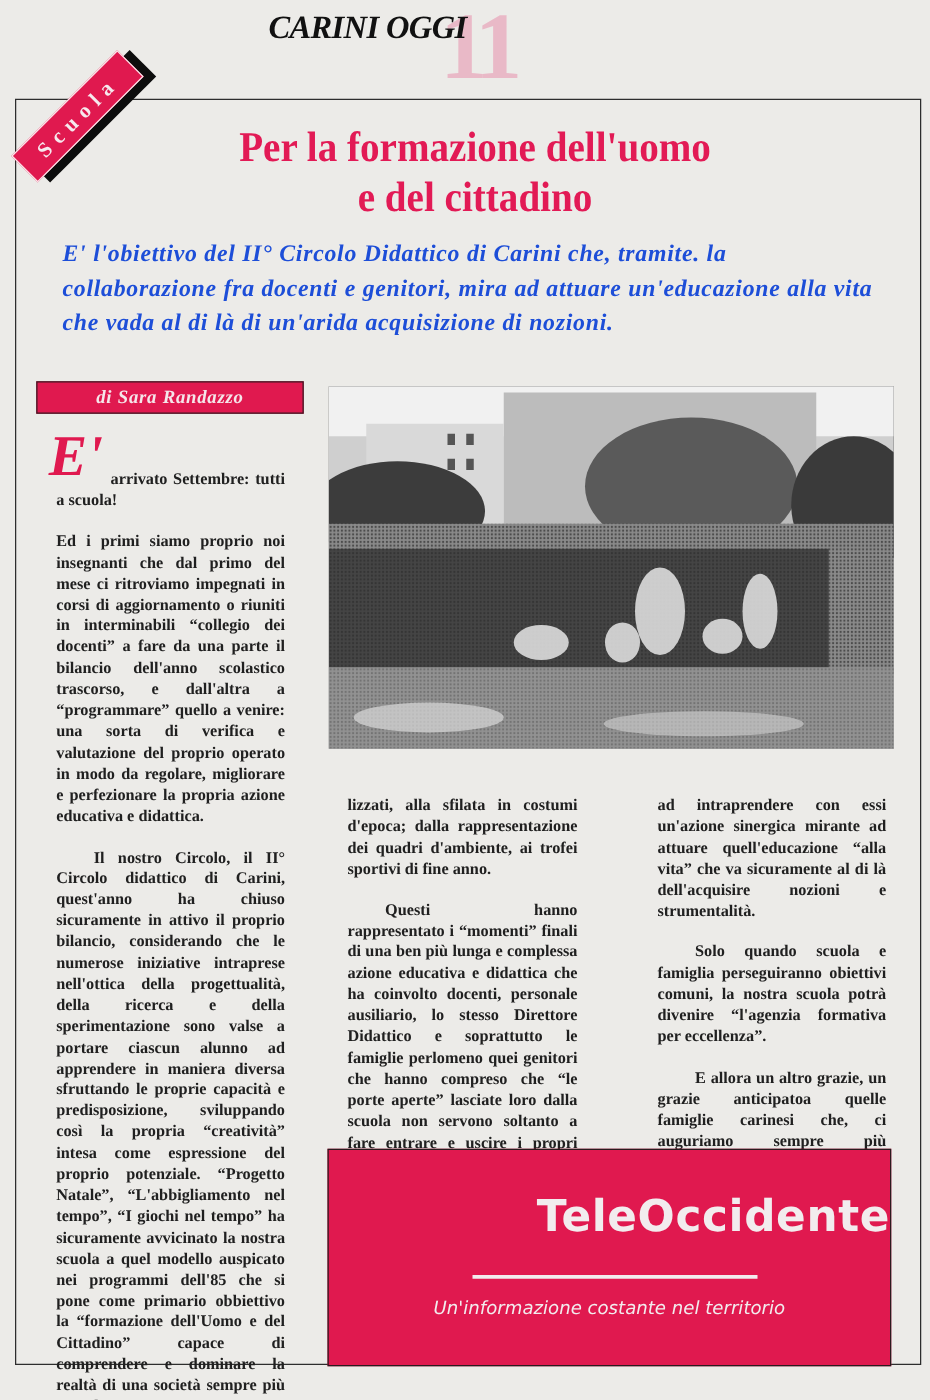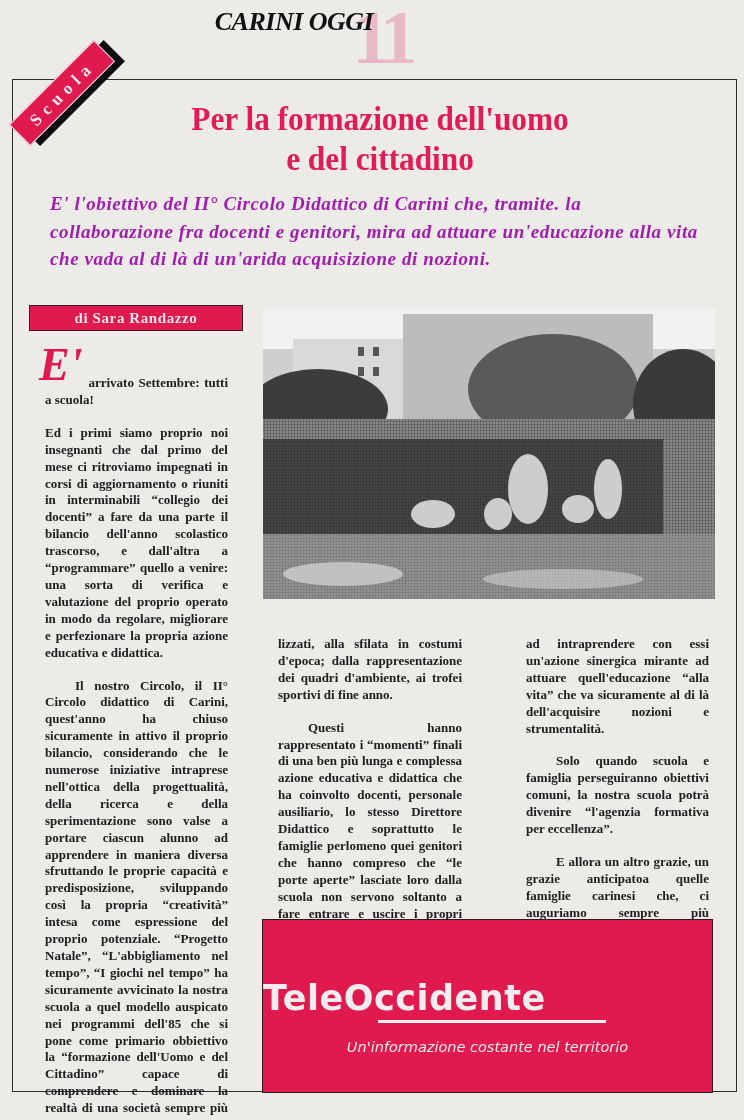--- a/index.html
+++ b/index.html
@@ -41,27 +41,27 @@
     border: 1px solid #fbe7ec; box-sizing: border-box;
   }
   .headline {
     position: absolute; left: 60px; top: 99px; width: 640px; text-align: center;
     font-family: "Liberation Serif", serif; font-weight: bold;
     color: #e21a55; font-size: 34px; line-height: 40px; transform: scaleX(0.92);
   }
   .standfirst {
     position: absolute; left: 50px; top: 190px; width: 660px;
     font-family: "Liberation Serif", serif; font-style: italic; font-weight: bold;
-    font-size: 19px; line-height: 27.5px; color: #a21caf; letter-spacing: 0.6px;
+    font-size: 19px; line-height: 27.5px; color: #1d4ed8; letter-spacing: 0.6px;
   }
   .byline {
     position: absolute; left: 29px; top: 305px; width: 214px; height: 26px;
     background: #e0194f; border: 1px solid #3a1a22; box-sizing: border-box;
     color: #f5e6ea; text-align: center; line-height: 24px;
-    font-family: "Liberation Serif", serif; font-weight: bold; font-size: 15px; letter-spacing: 0.6px;
+    font-family: "Liberation Serif", serif; font-style: italic; font-weight: bold; font-size: 15px; letter-spacing: 0.6px;
   }
   .col {
     position: absolute; font-family: "Liberation Serif", serif; font-weight: bold;
     font-size: 13px; line-height: 16.9px; color: #202020; text-align: justify;
   }
   .col p { margin: 16px; }
   .col p.indent { text-indent: 30px; }
   .col1 { left: 29px; top: 345px; width: 215px; }
   .col2 { left: 262px; top: 620px; width: 216px; }
   .col3 { left: 510px; top: 620px; width: 215px; }
@@ -72,23 +72,23 @@
   .photo {
     position: absolute; left: 263px; top: 309px; width: 452px; height: 290px;
     overflow: hidden; background: #6a6a6a;
   }
   .photo svg { width: 100%; height: 100%; display: block; }
   .ad {
     position: absolute; left: 262px; top: 919px; width: 451px; height: 174px;
     background: #e0194f; border: 1.5px solid #2b1a1e; box-sizing: border-box;
   }
   .ad .brand {
-    position: absolute; left: 0; width: 100%; top: 34px; text-align: left;
+    position: absolute; left: 0; width: 100%; top: 34px; text-align: right;
     font-family: "DejaVu Sans", sans-serif; font-weight: bold; font-size: 35px;
-    color: #f2ecee; letter-spacing: 0.5px; margin-top: 24px;
+    color: #f2ecee; letter-spacing: 0.5px;
   }
   .ad .rule {
     position: absolute; left: 115px; width: 228px; top: 100px; height: 3px; background: #f2ecee;
   }
   .ad .tagline {
     position: absolute; left: 0; width: 100%; top: 119px; text-align: center;
     font-family: "DejaVu Sans", sans-serif; font-style: italic; font-weight: normal; font-size: 14.5px;
     color: #f2ecee;
   }
 </style>

